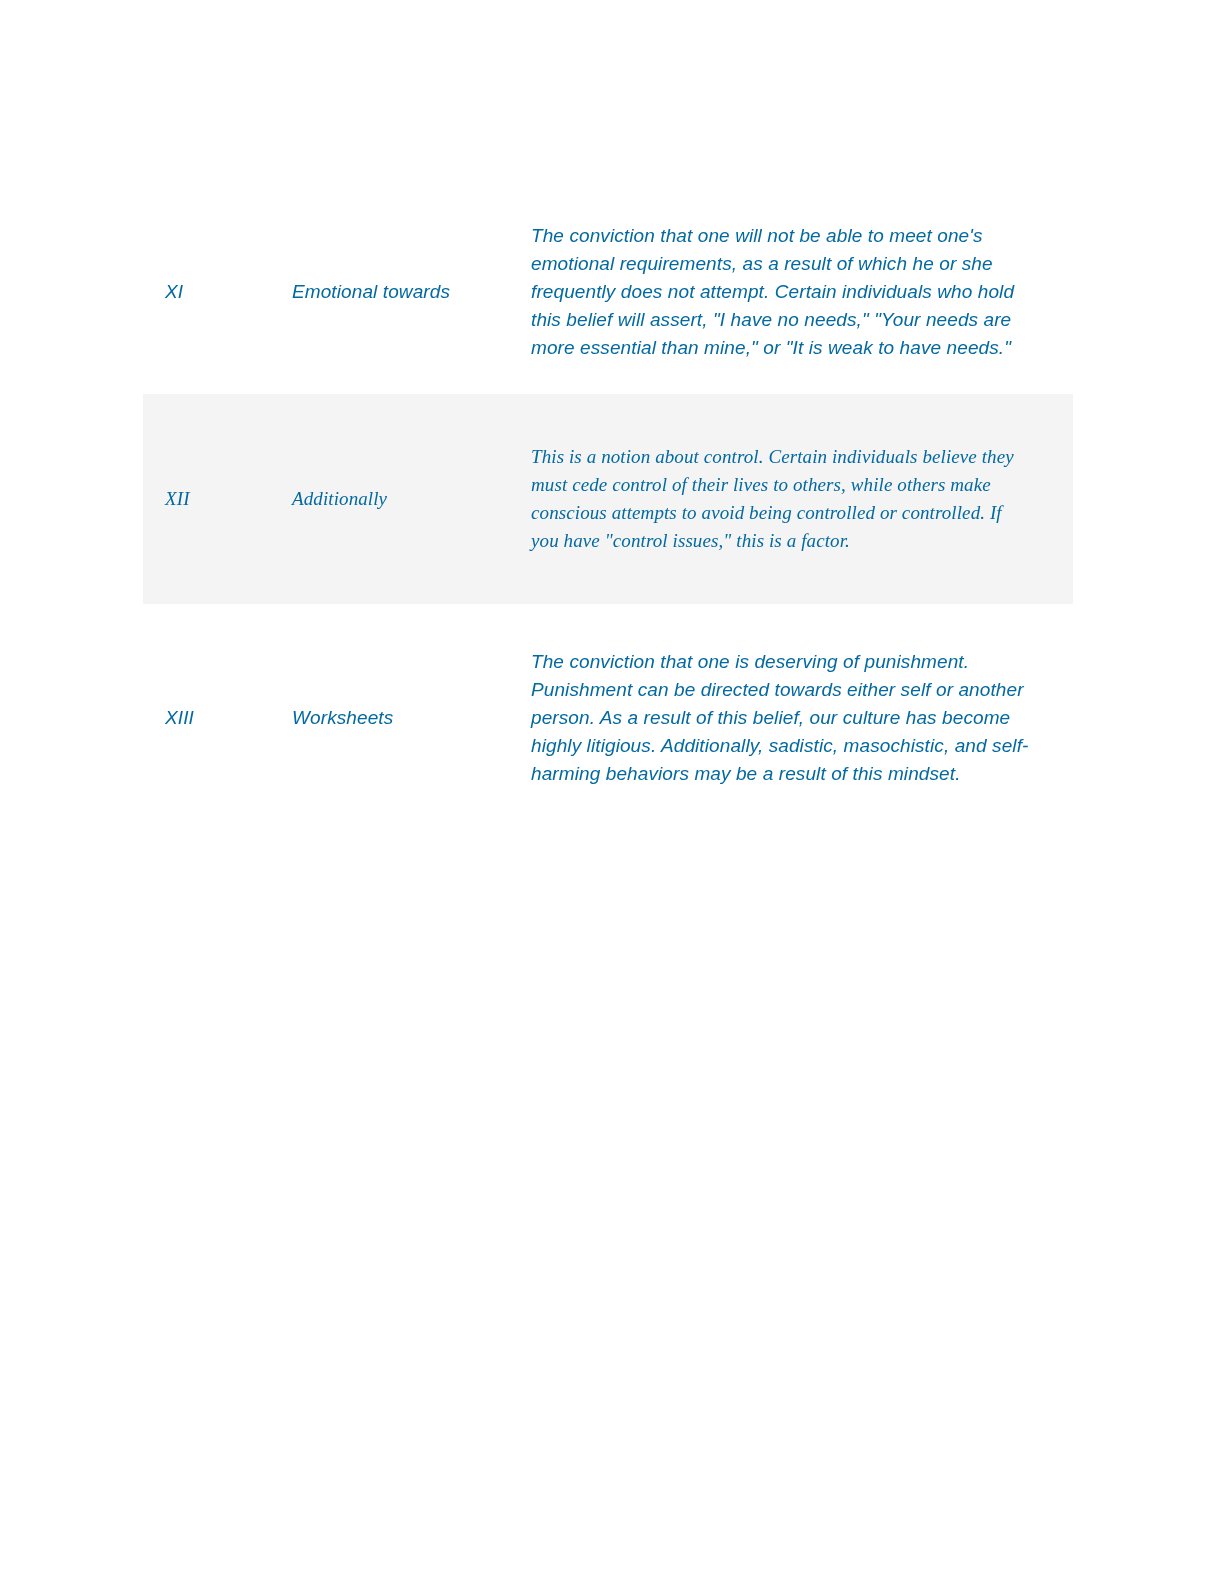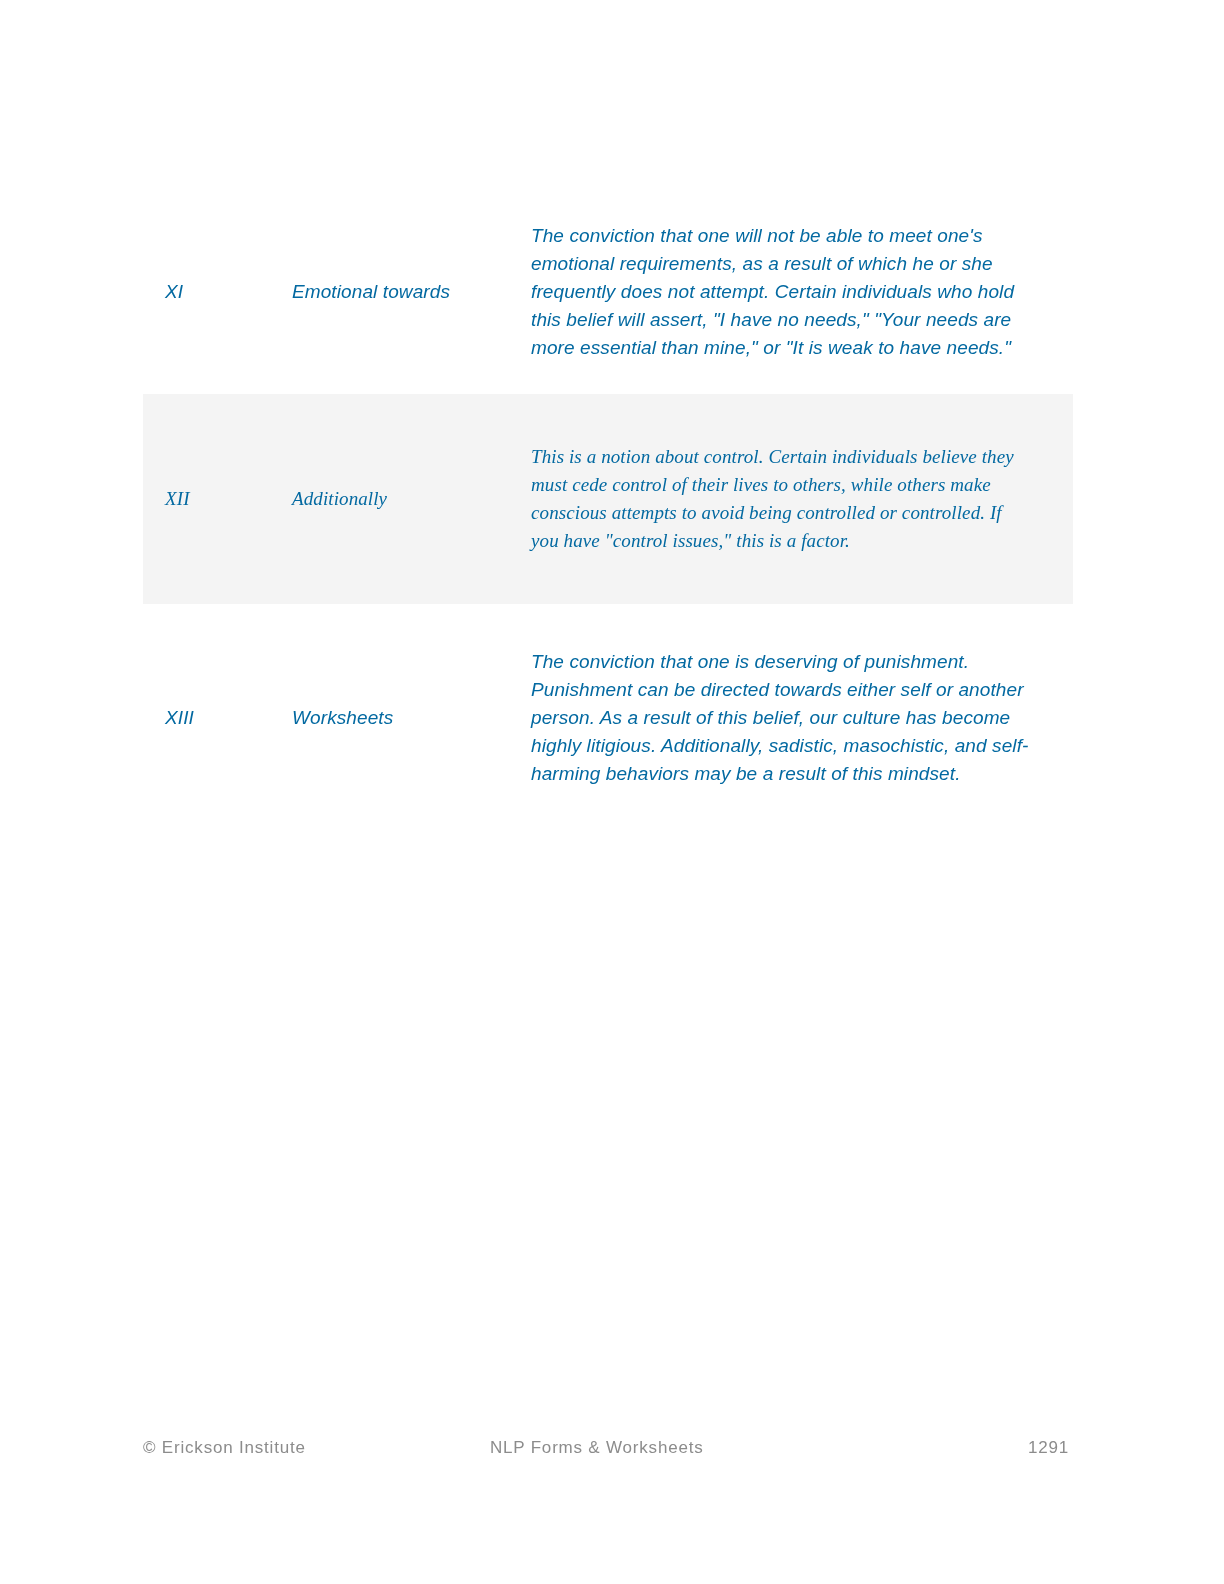--- a/index.html
+++ b/index.html
@@ -148,19 +148,14 @@
           <span>Worksheets</span>
         </td>
         <td class="col-desc">
           <span class="desc-text">The conviction that one is deserving of punishment. Punishment can be directed towards either self or another person. As a result of this belief, our culture has become highly litigious. Additionally, sadistic, masochistic, and self-harming behaviors may be a result of this mindset.</span>
         </td>
       </tr>
 
     </tbody>
   </table>
 
-  <div class="footer">
-    <span class="footer-left">© Erickson Institute</span>
-    <span class="footer-center">NLP Forms &amp; Worksheets</span>
-    <span class="footer-right">1291</span>
-  </div>
 
 </div>
 
 </body></html>

